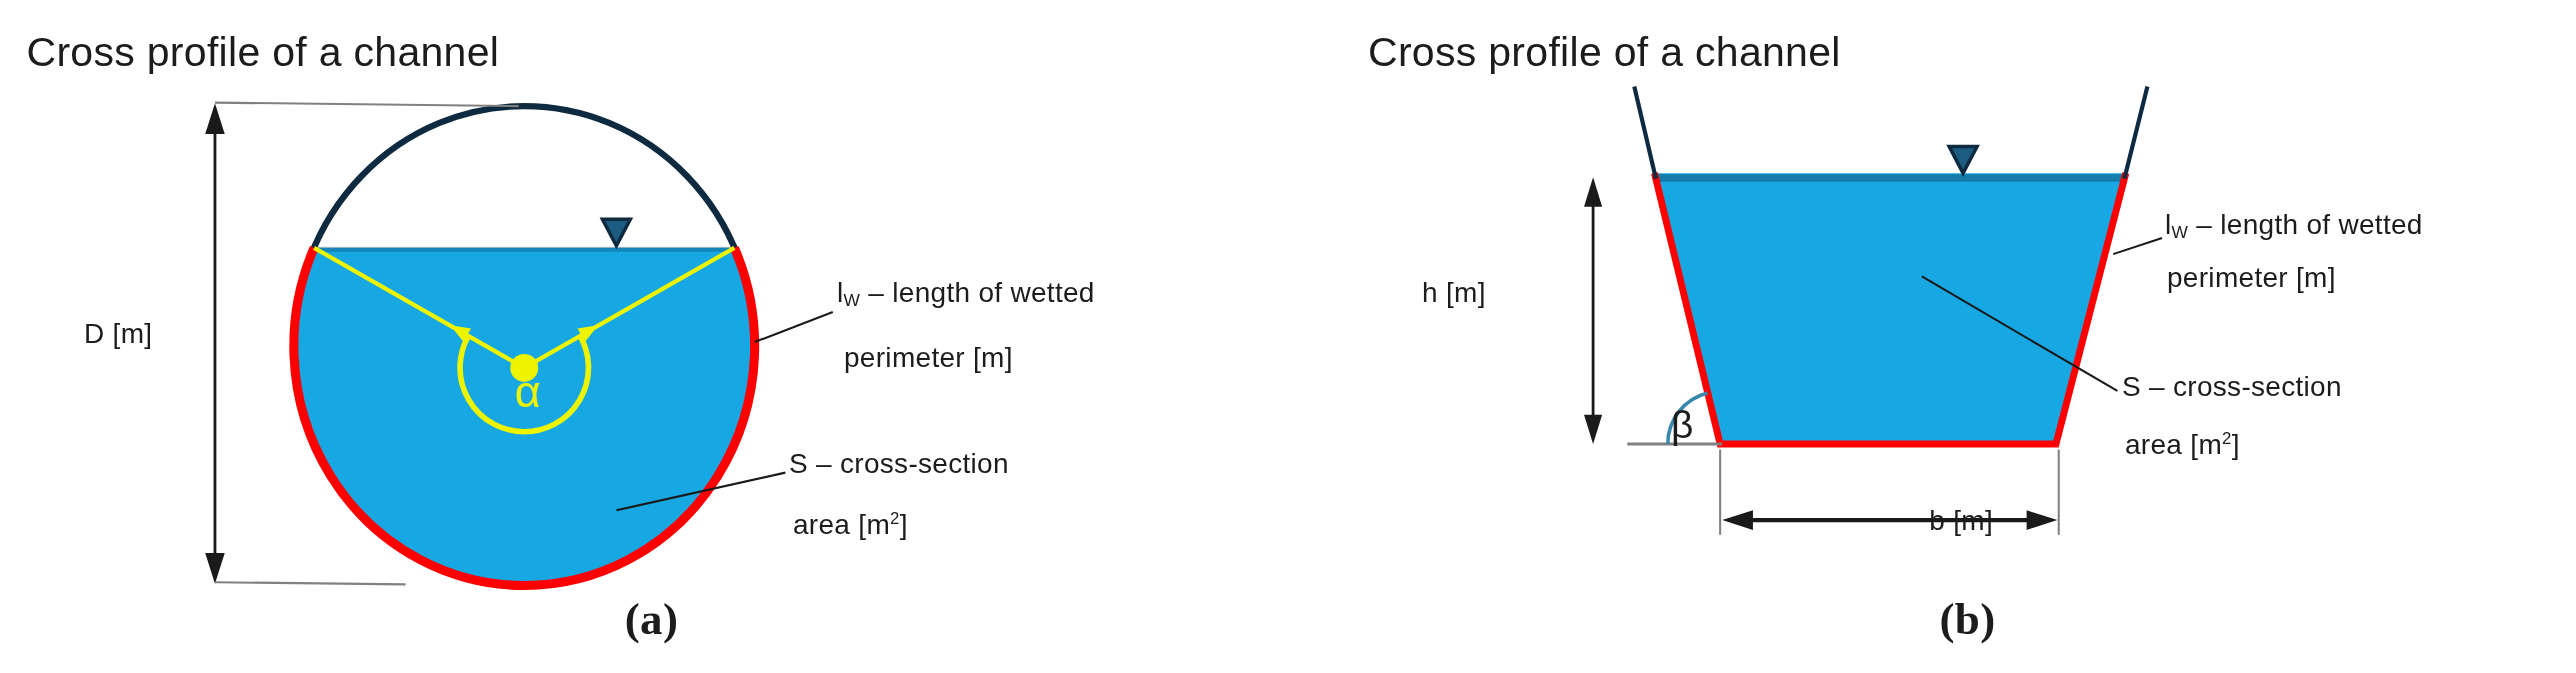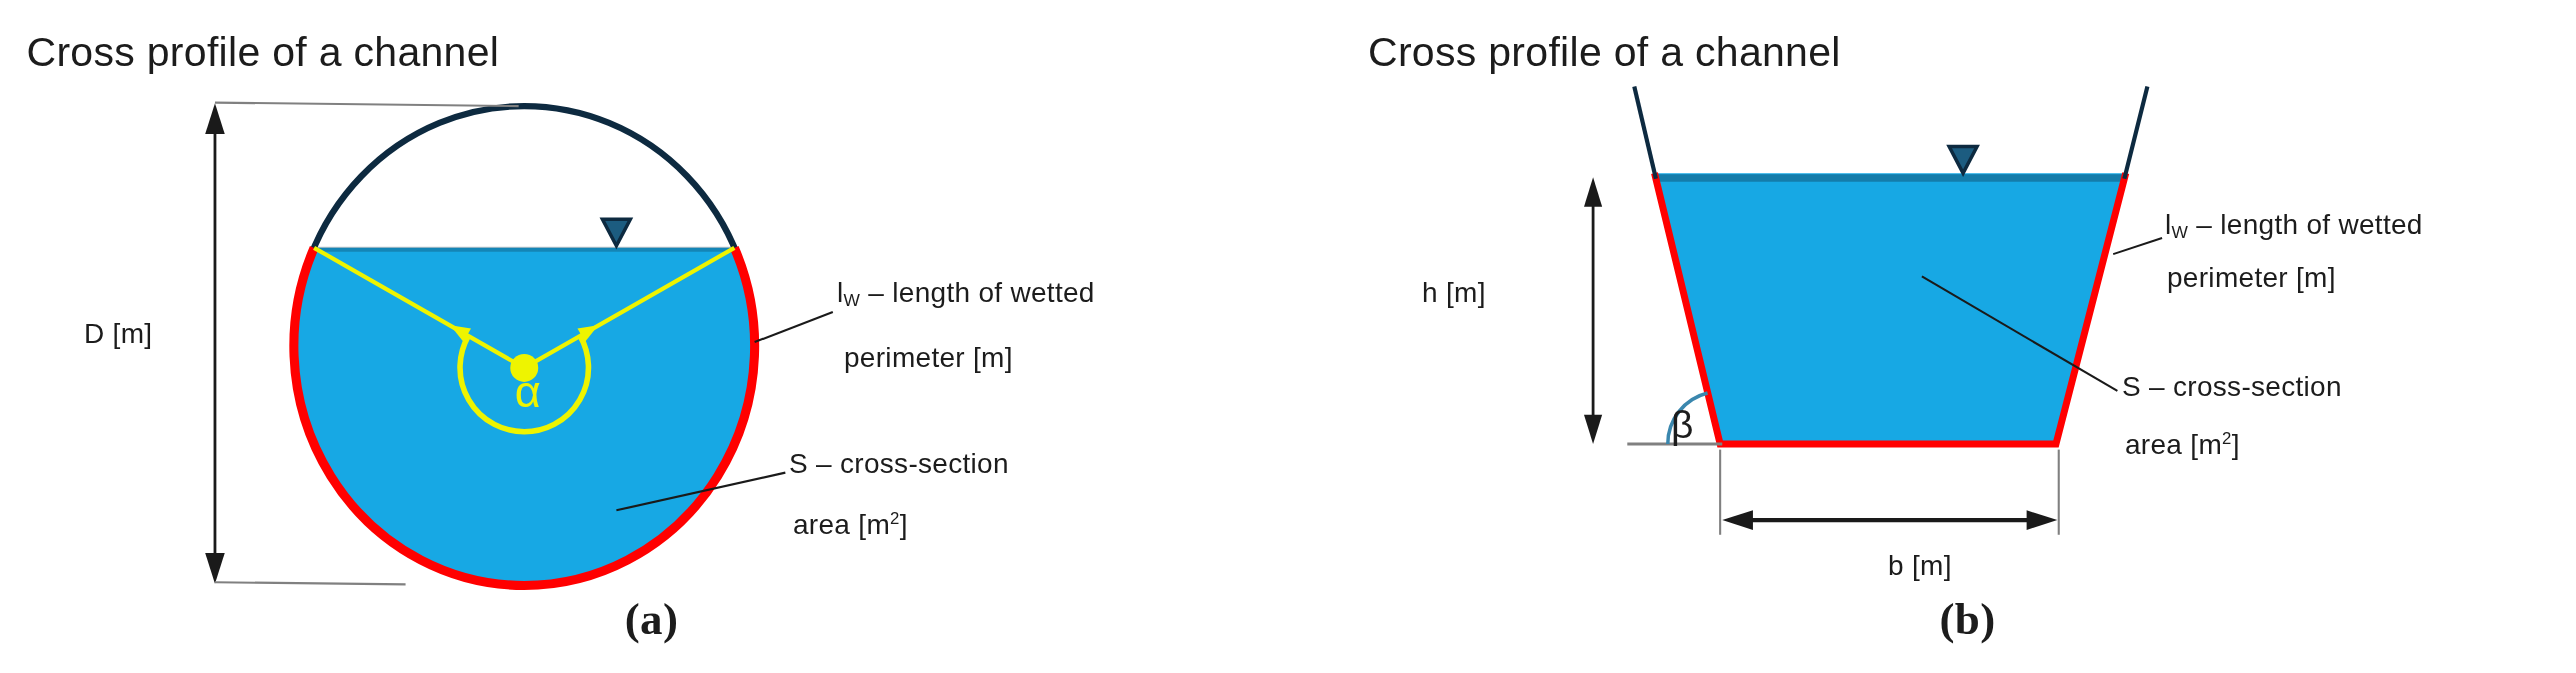--- a/index.html
+++ b/index.html
@@ -93,21 +93,21 @@
   <div class="txt" style="left:844px;top:343px;">perimeter [m]</div>
 
   <div class="txt" style="left:789px;top:449px;">S – cross-section</div>
   <div class="txt" style="left:793px;top:510px;"><span>area [m</span><sup class="sq">2</sup><span>]</span></div>
 
   <div class="txt caption" style="left:599px;top:595px;">(a)</div>
 
   <div class="txt title" style="left:1368px;top:30px;">Cross profile of a channel</div>
   <div class="txt" style="left:1422px;top:278px;">h [m]</div>
   <div class="txt beta" style="left:1671px;top:404px;">β</div>
-  <div class="txt" style="left:1888px;top:551px;width:105px;text-align:left;">b [m]</div>
+  <div class="txt" style="left:1888px;top:506px;width:105px;text-align:right;">b [m]</div>
 
   <div class="txt" style="left:2165px;top:210px;"><span>l</span><sub class="lw">W</sub><span> – length of wetted</span></div>
   <div class="txt" style="left:2167px;top:263px;">perimeter [m]</div>
 
   <div class="txt" style="left:2122px;top:372px;">S – cross-section</div>
   <div class="txt" style="left:2125px;top:430px;"><span>area [m</span><sup class="sq">2</sup><span>]</span></div>
 
   <div class="txt caption" style="left:1915px;top:595px;">(b)</div>
 </div>
 

